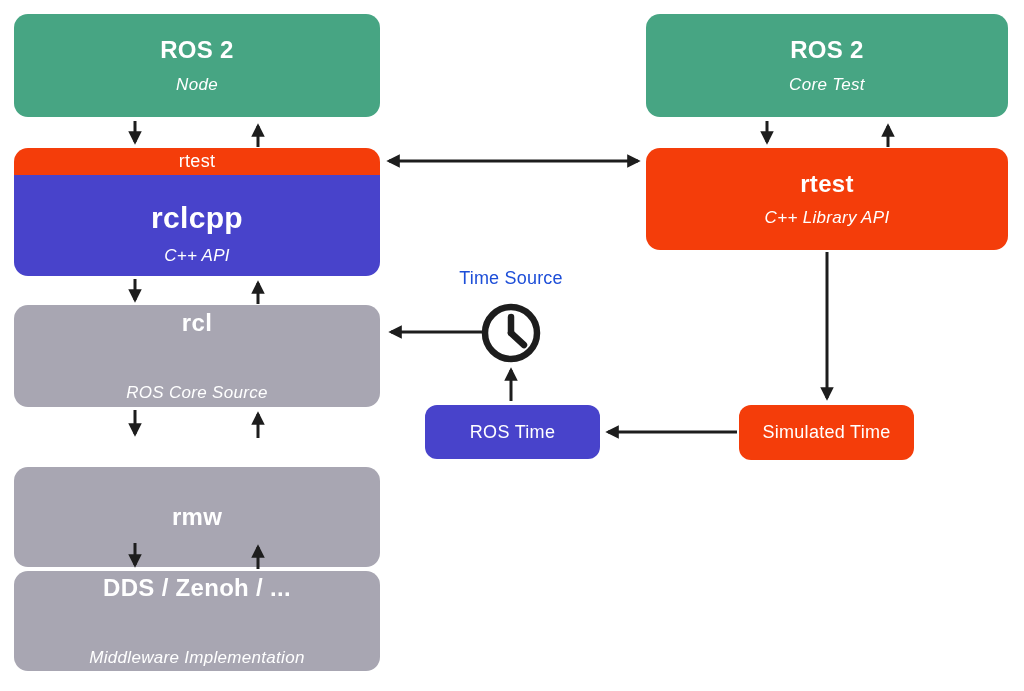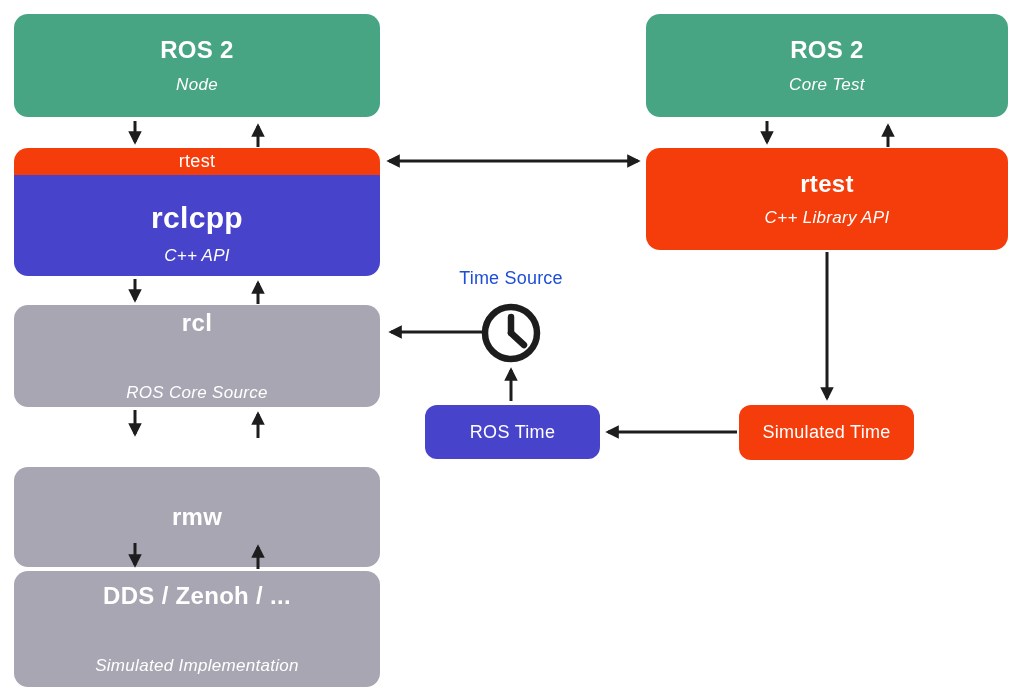--- a/index.html
+++ b/index.html
@@ -37,21 +37,21 @@
   }
   #box-rclcpp .body{
     height:101px;background:#4843cb;color:#fff;
     border-radius:0 0 14px 14px;
     display:flex;flex-direction:column;align-items:center;justify-content:center;
     text-align:center;
   }
   #box-rclcpp .body .title{font-size:30px;margin-top:16px;}
   #box-rcl{left:14px;top:305px;width:366px;height:102px;}
   #box-rmw{left:14px;top:440px;width:366px;height:100px;margin-top:27px;}
-  #box-dds{left:14px;top:571px;width:366px;height:116px;}
+  #box-dds{left:14px;top:571px;width:366px;height:100px;}
 
   
   #box-ros2-node-test{left:646px;top:14px;width:362px;height:103px;}
   #box-rtest{left:646px;top:148px;width:362px;height:102px;}
 
   
   #box-ros-time{left:425px;top:405px;width:175px;height:54px;}
   #box-simulated-time{left:739px;top:405px;width:175px;height:55px;}
 
   #time-source-label{
@@ -86,21 +86,21 @@
     <div class="title">rcl</div>
     <div class="subtitle">ROS Core Source</div>
   </div>
 
   <div class="box gray r14" id="box-rmw">
     <div class="title">rmw</div>
   </div>
 
   <div class="box gray r14" id="box-dds">
     <div class="title">DDS / Zenoh / ...</div>
-    <div class="subtitle">Simulated Implementation</div>
+    <div class="subtitle">Middleware Implementation</div>
   </div>
 
   <div class="box green r14" id="box-ros2-node-test">
     <div class="title">ROS 2</div>
     <div class="subtitle">Core Test</div>
   </div>
 
   <div class="box orange r14" id="box-rtest">
     <div class="title">rtest</div>
     <div class="subtitle">C++ Library API</div>

